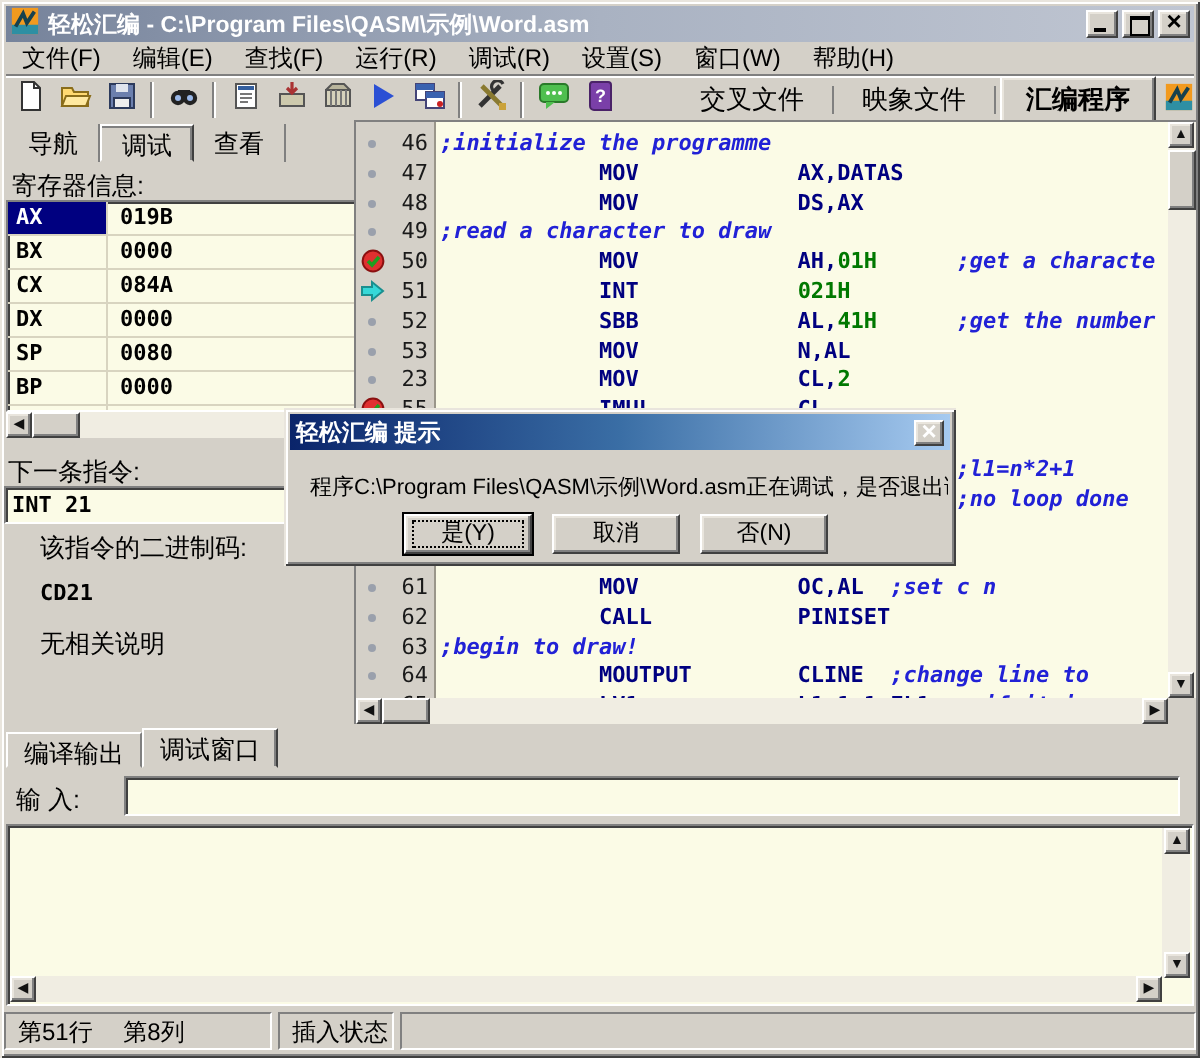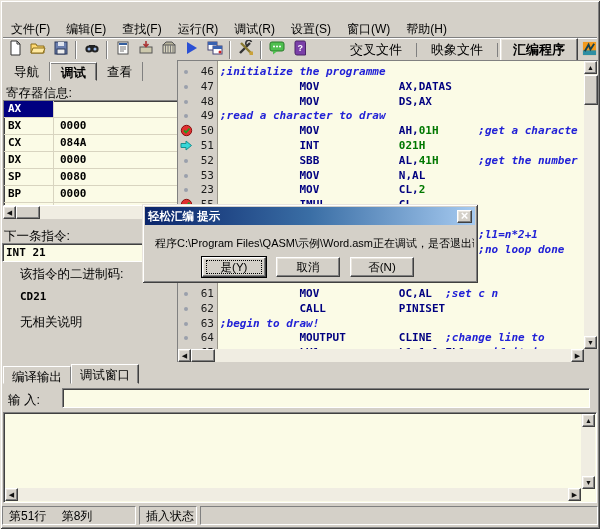--- a/index.html
+++ b/index.html
@@ -23,21 +23,21 @@
   .tbtn{width:23px;height:21px;display:flex;align-items:center;justify-content:center;background:transparent;border:1px solid transparent;}
   .tsep{width:2px;height:18px;margin:0 3px;border-left:1px solid #808080;border-right:1px solid #fff;}
   .doc-tabs{margin-left:auto;display:flex;align-items:center;height:21px;}
   .doc-tab{padding:2px 12px;font-size:13px;white-space:nowrap;}
   .doc-tab.active{background:#d4d0c8;border:1px solid;border-color:#fff #404040 #404040 #fff;
     box-shadow:inset -1px -1px 0 #808080,inset 1px 1px 0 #e9e5dd;font-weight:bold;}
   .doc-sep{width:1px;height:14px;background:#808080;margin:0 2px;}
   
   .ltabs{position:absolute;left:4px;top:62px;height:19px;display:flex;}
   .ltab{padding:2px 10px;font-size:12.5px;border-right:1px solid #808080;background:#d4d0c8;}
-  .ltab.active{font-weight:bold;border:1px solid;border-color:#fff #404040 transparent #fff;box-shadow:inset -1px 1px 0 #808080;}
+  .ltab.active{font-weight:normal;border:1px solid;border-color:#fff #404040 transparent #fff;box-shadow:inset -1px 1px 0 #808080;}
   .reg-label{position:absolute;left:6px;top:85px;font-size:12.5px;}
   .reg-list{position:absolute;left:3px;top:100px;width:192px;height:106px;background:#fbfbe6;
     border:1px solid;border-color:#808080 #fff #fff #808080;box-shadow:inset 1px 1px 0 #404040;overflow:hidden;}
   .reg-row{display:flex;height:17px;border-bottom:1px solid #d8d4c0;font-family:"DejaVu Sans Mono",monospace;font-size:11px;font-weight:bold;}
   .reg-name{width:50px;padding:1px 4px;border-right:1px solid #d8d4c0;}
   .reg-val{flex:1;padding:1px 6px;}
   .reg-row.sel .reg-name{background:#000080;color:#fff;}
   .sb-btn{position:absolute;width:13px;height:13px;background:#d4d0c8;border:1px solid;border-color:#fff #404040 #404040 #fff;
     box-shadow:inset -1px -1px 0 #808080,inset 1px 1px 0 #e9e5dd;font-size:7px;line-height:11px;text-align:center;color:#111;}
   .sb-thumb{position:absolute;background:#d4d0c8;border:1px solid;border-color:#fff #404040 #404040 #fff;box-shadow:inset -1px -1px 0 #808080;}
@@ -79,20 +79,31 @@
     border:1px solid;border-color:#808080 #fff #fff #808080;box-shadow:inset 1px 1px 0 #404040;}
   
   .sbar-cell{position:absolute;top:506px;height:19px;background:#d4d0c8;
     border:1px solid;border-color:#808080 #fff #fff #808080;font-size:12px;padding:1px 6px;white-space:nowrap;}
 </style>
 </head>
 <body>
 
 <div class="win">
 
+  <div class="titlebar">
+    <span id="app-icon1"><svg width="15" height="15" viewBox="0 0 16 16">
+          <rect x="1" y="1" width="14" height="14" fill="#f29a1e"></rect>
+          <rect x="1" y="10" width="14" height="5" fill="#2e8fa3"></rect>
+          <path d="M3 11 L7 4 L9 9 L13 3" stroke="#17414e" stroke-width="2" fill="none"></path>
+        </svg></span>
+    <span class="ttext">轻松汇编 - C:\Program Files\QASM\示例\Word.asm</span>
+    <span class="wbtn min"></span>
+    <span class="wbtn max"></span>
+    <span class="wbtn cls"></span>
+  </div>
 
   <div class="menubar" id="menubar">
       <span class="menu-item">文件(F)</span>
       <span class="menu-item">编辑(E)</span>
       <span class="menu-item">查找(F)</span>
       <span class="menu-item">运行(R)</span>
       <span class="menu-item">调试(R)</span>
       <span class="menu-item">设置(S)</span>
       <span class="menu-item">窗口(W)</span>
       <span class="menu-item">帮助(H)</span>
@@ -204,20 +215,21 @@
 
   <div class="ltabs" id="ltabs">
       <span class="ltab">导航</span>
       <span class="ltab active">调试</span>
       <span class="ltab">查看</span>
     </div>
   <div class="reg-label">寄存器信息:</div>
   <div class="reg-list" id="reglist" style="position: absolute;">
       <div class="reg-row sel">
         <span class="reg-name">AX</span>
+        <span class="reg-val">019B</span>
       </div>
       <div class="reg-row">
         <span class="reg-name">BX</span>
         <span class="reg-val">0000</span>
       </div>
       <div class="reg-row">
         <span class="reg-name">CX</span>
         <span class="reg-val">084A</span>
       </div>
       <div class="reg-row">

